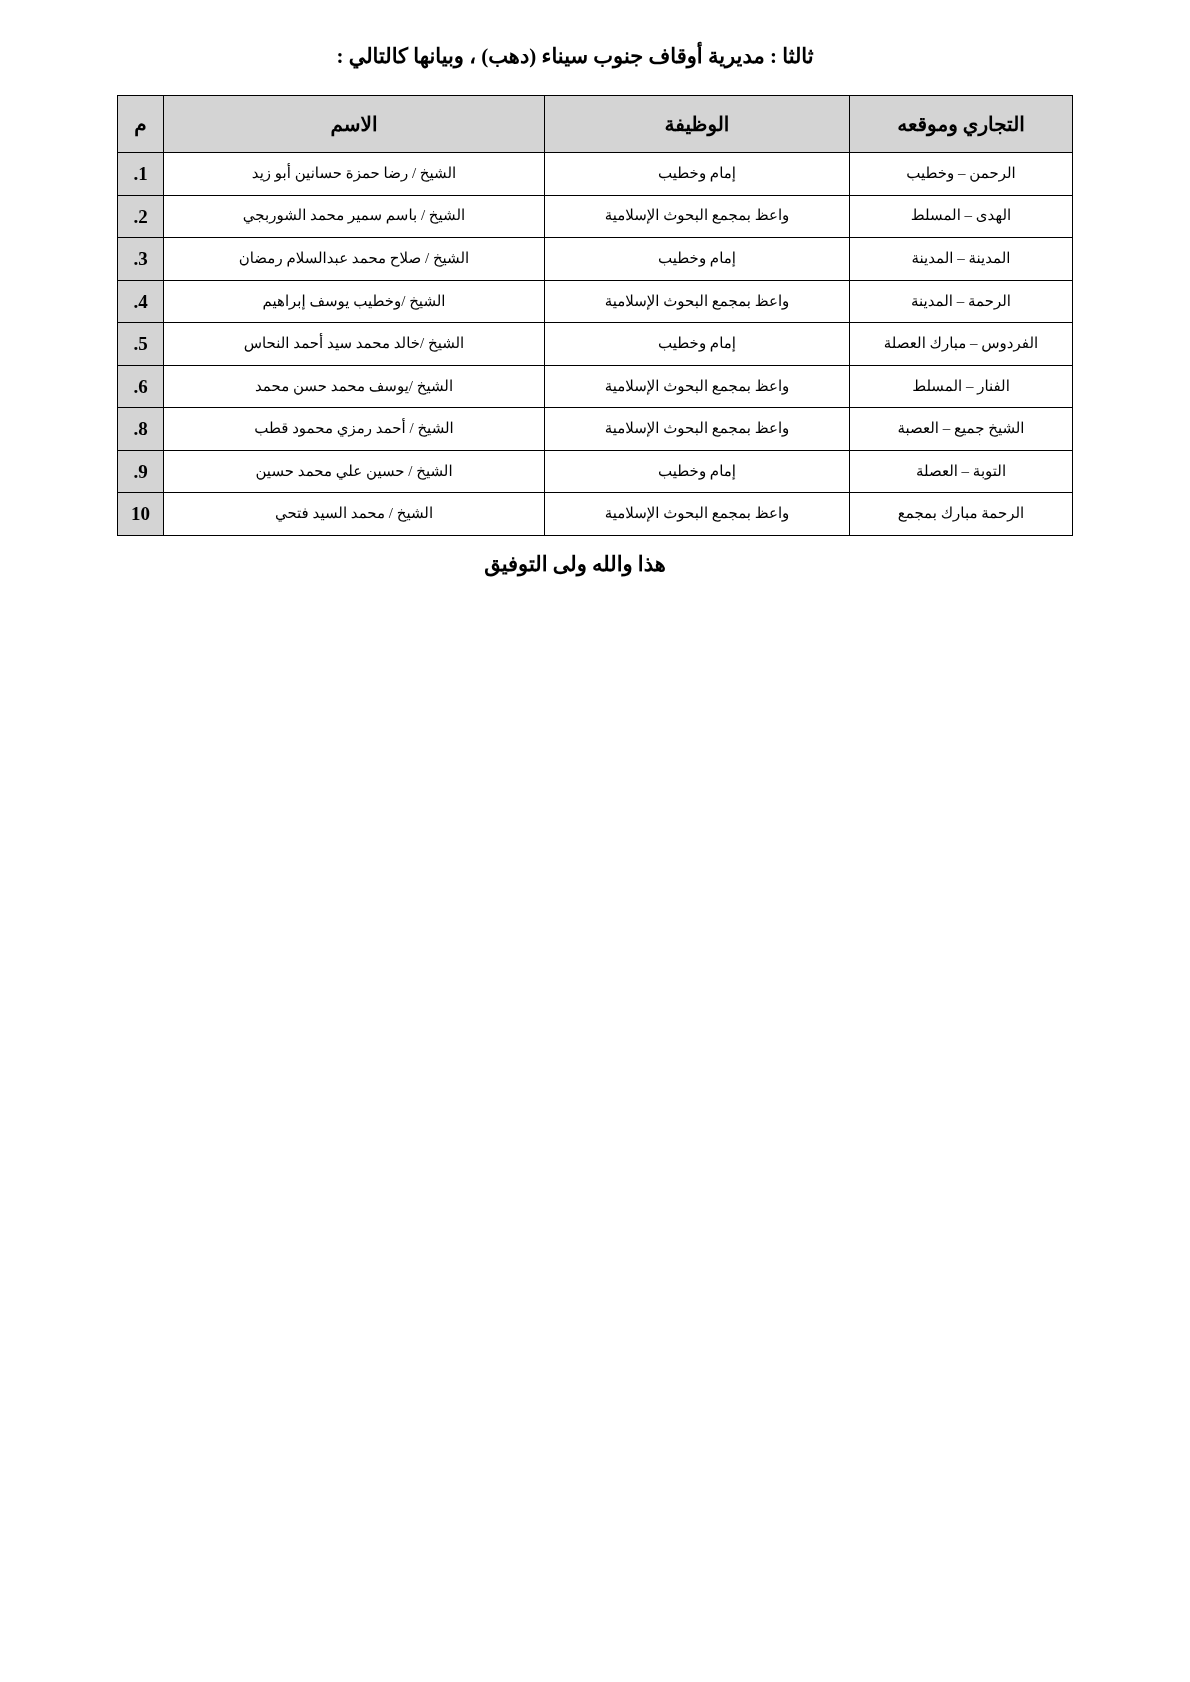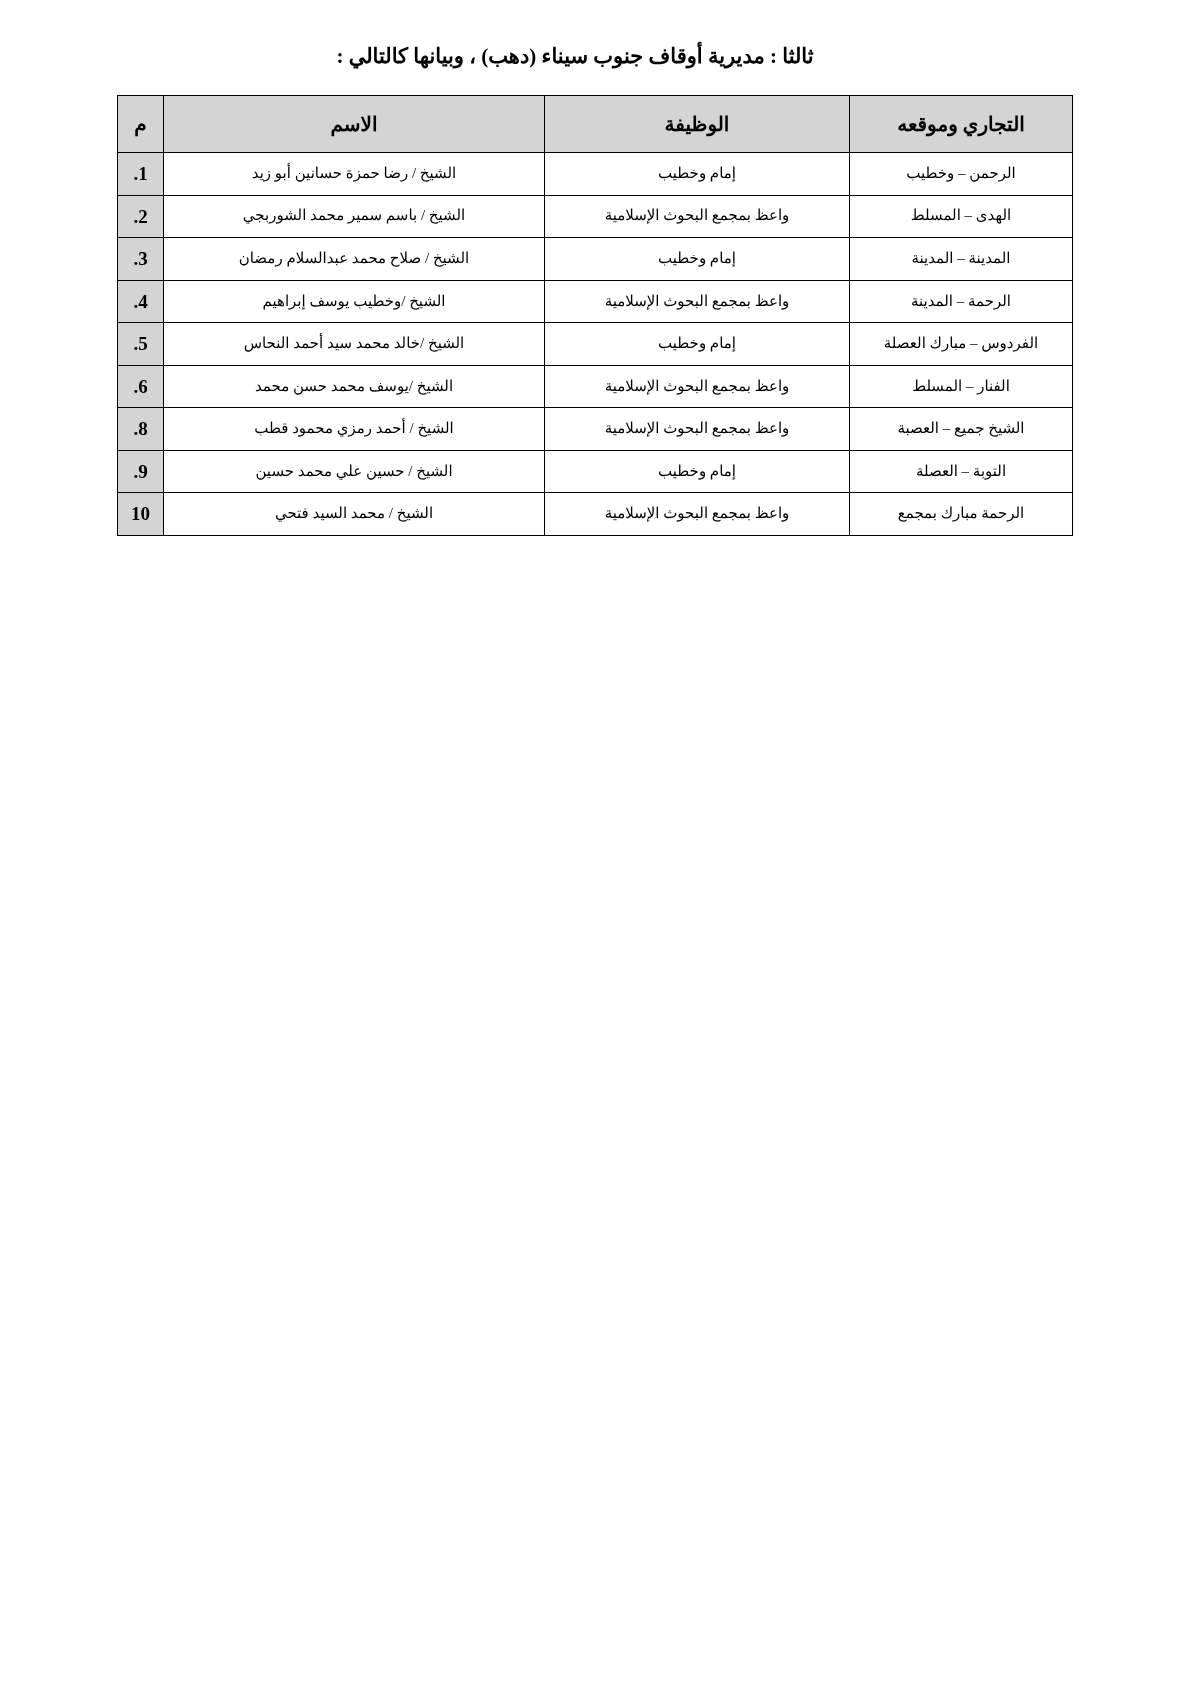--- a/index.html
+++ b/index.html
@@ -144,14 +144,15 @@
       </tr>
       <tr>
         <td>الرحمة مبارك بمجمع</td>
         <td>واعظ بمجمع البحوث الإسلامية</td>
         <td>الشيخ / محمد السيد فتحي</td>
         <td class="idx">10</td>
       </tr>
     </tbody>
   </table>
 
+  <div class="footer-note">هذا والله ولى التوفيق</div>
 
 </div>
 
 </body></html>

